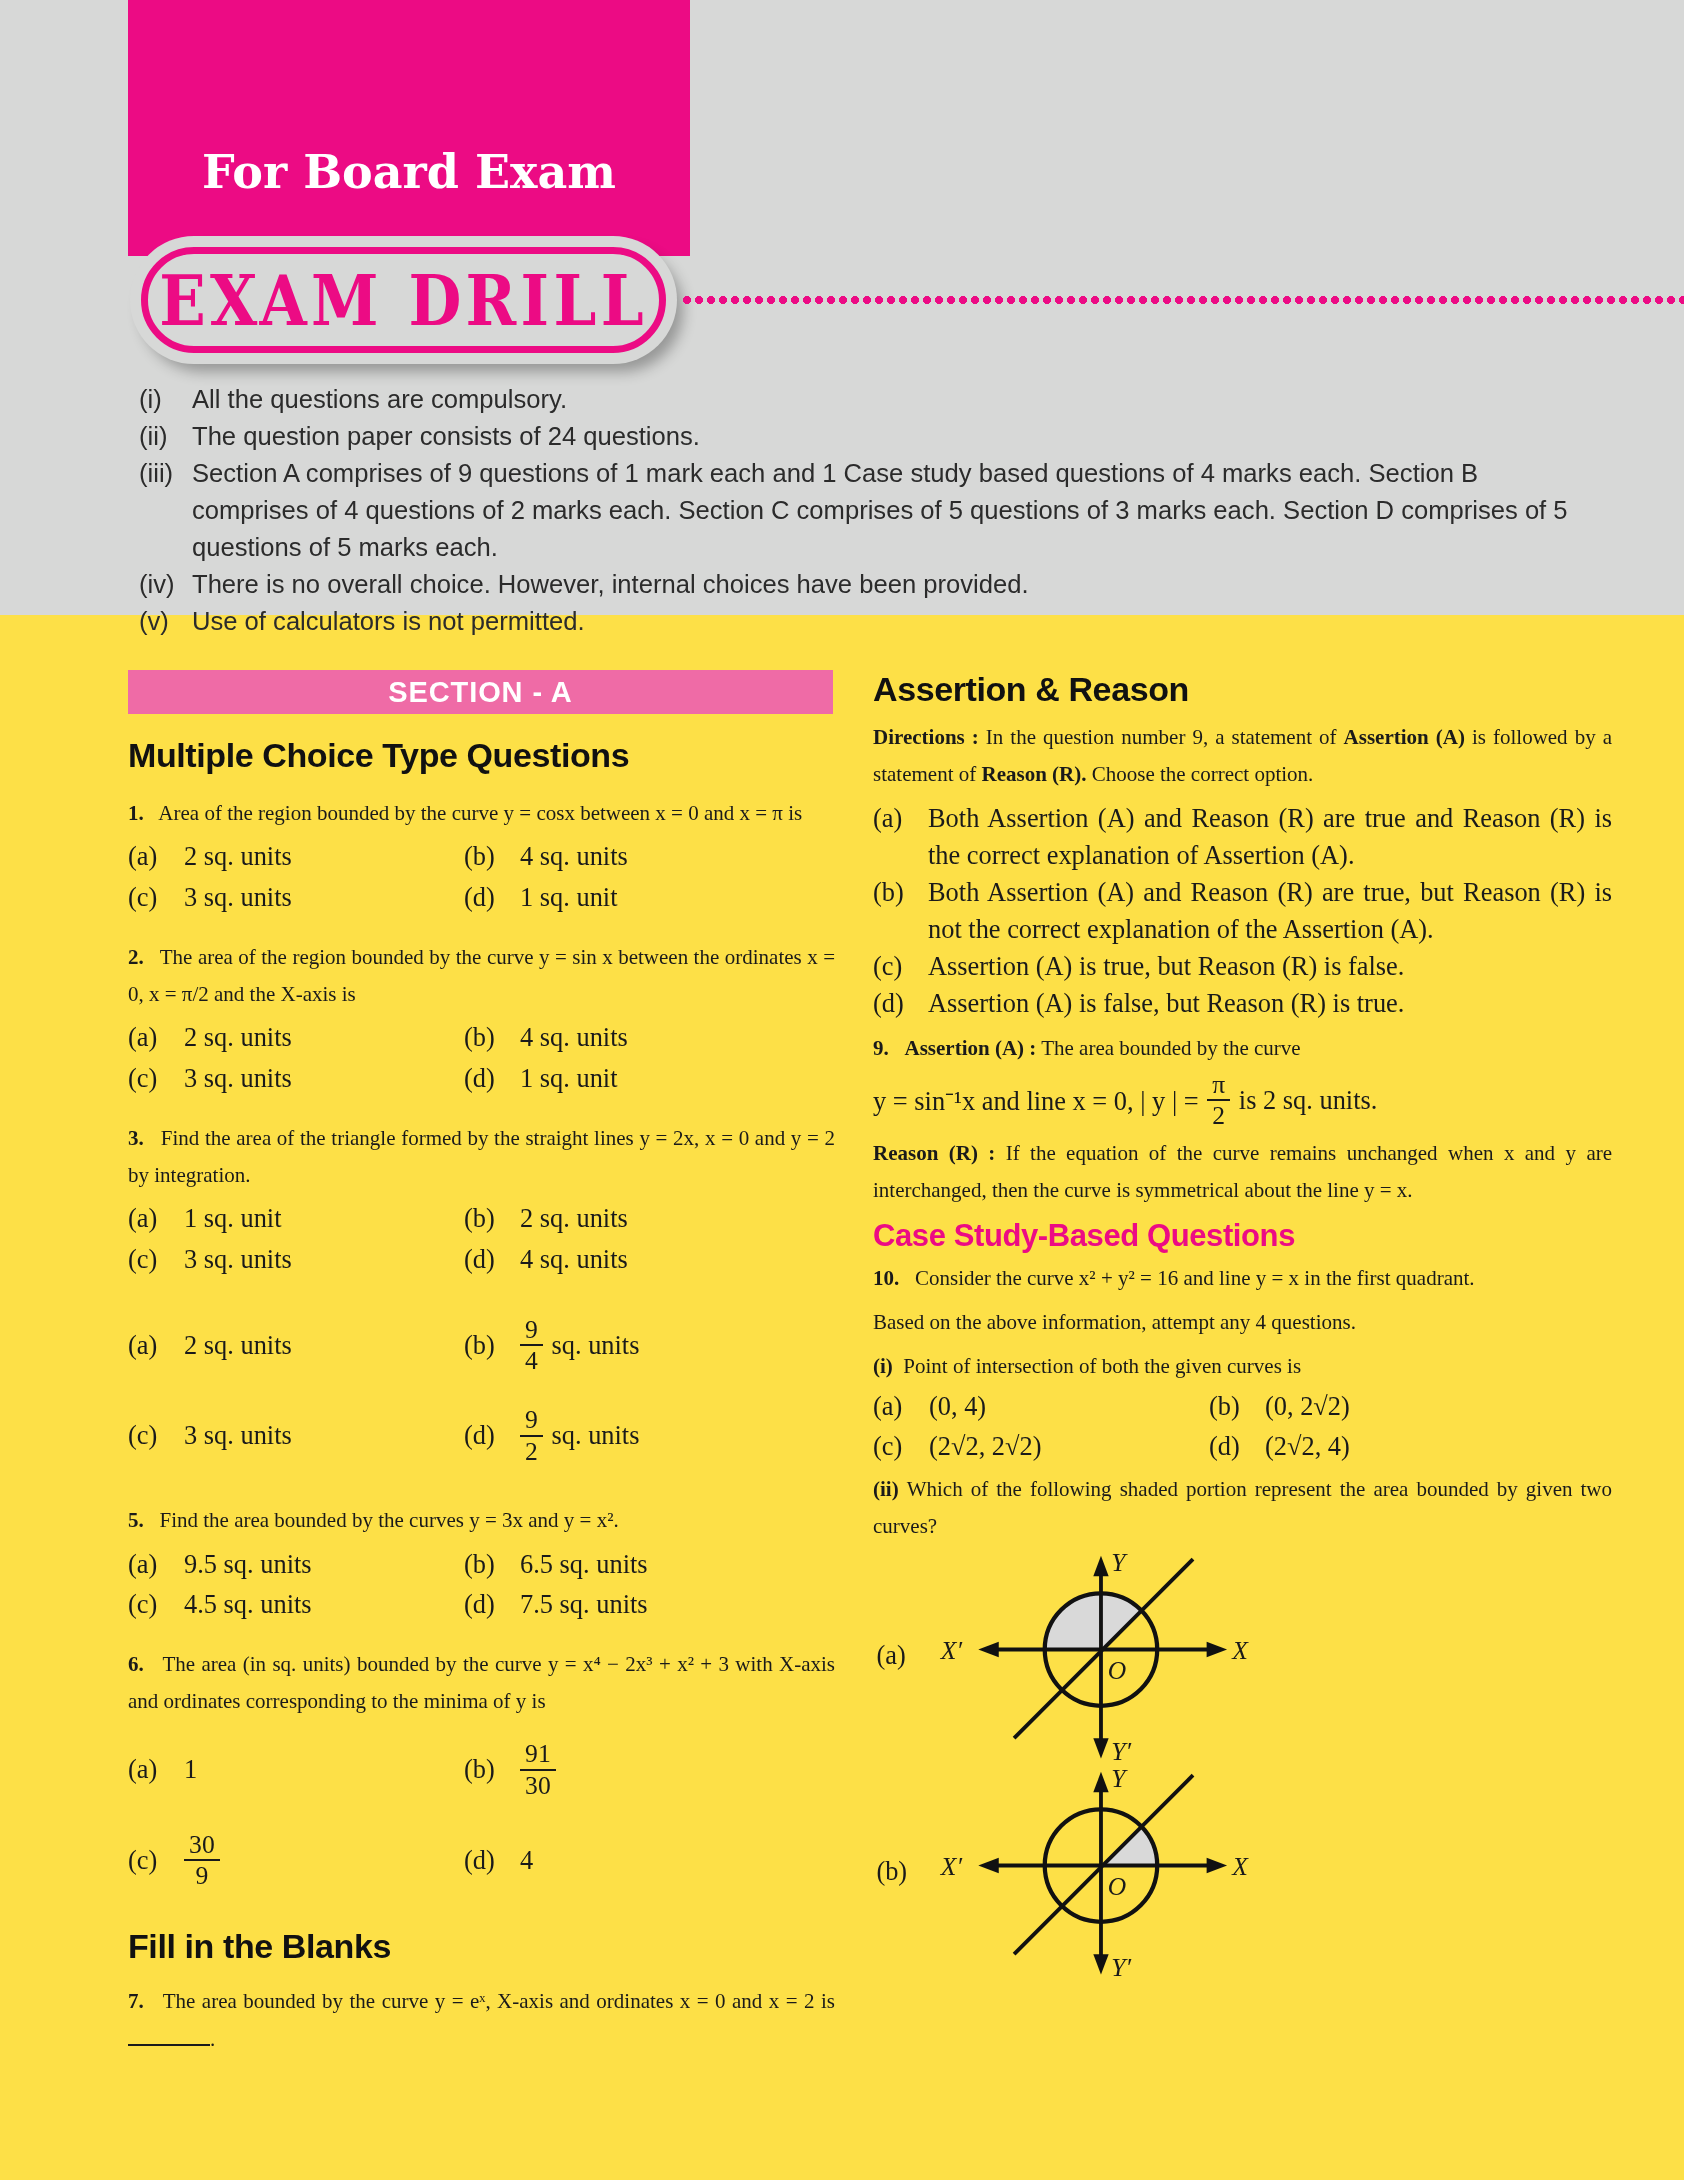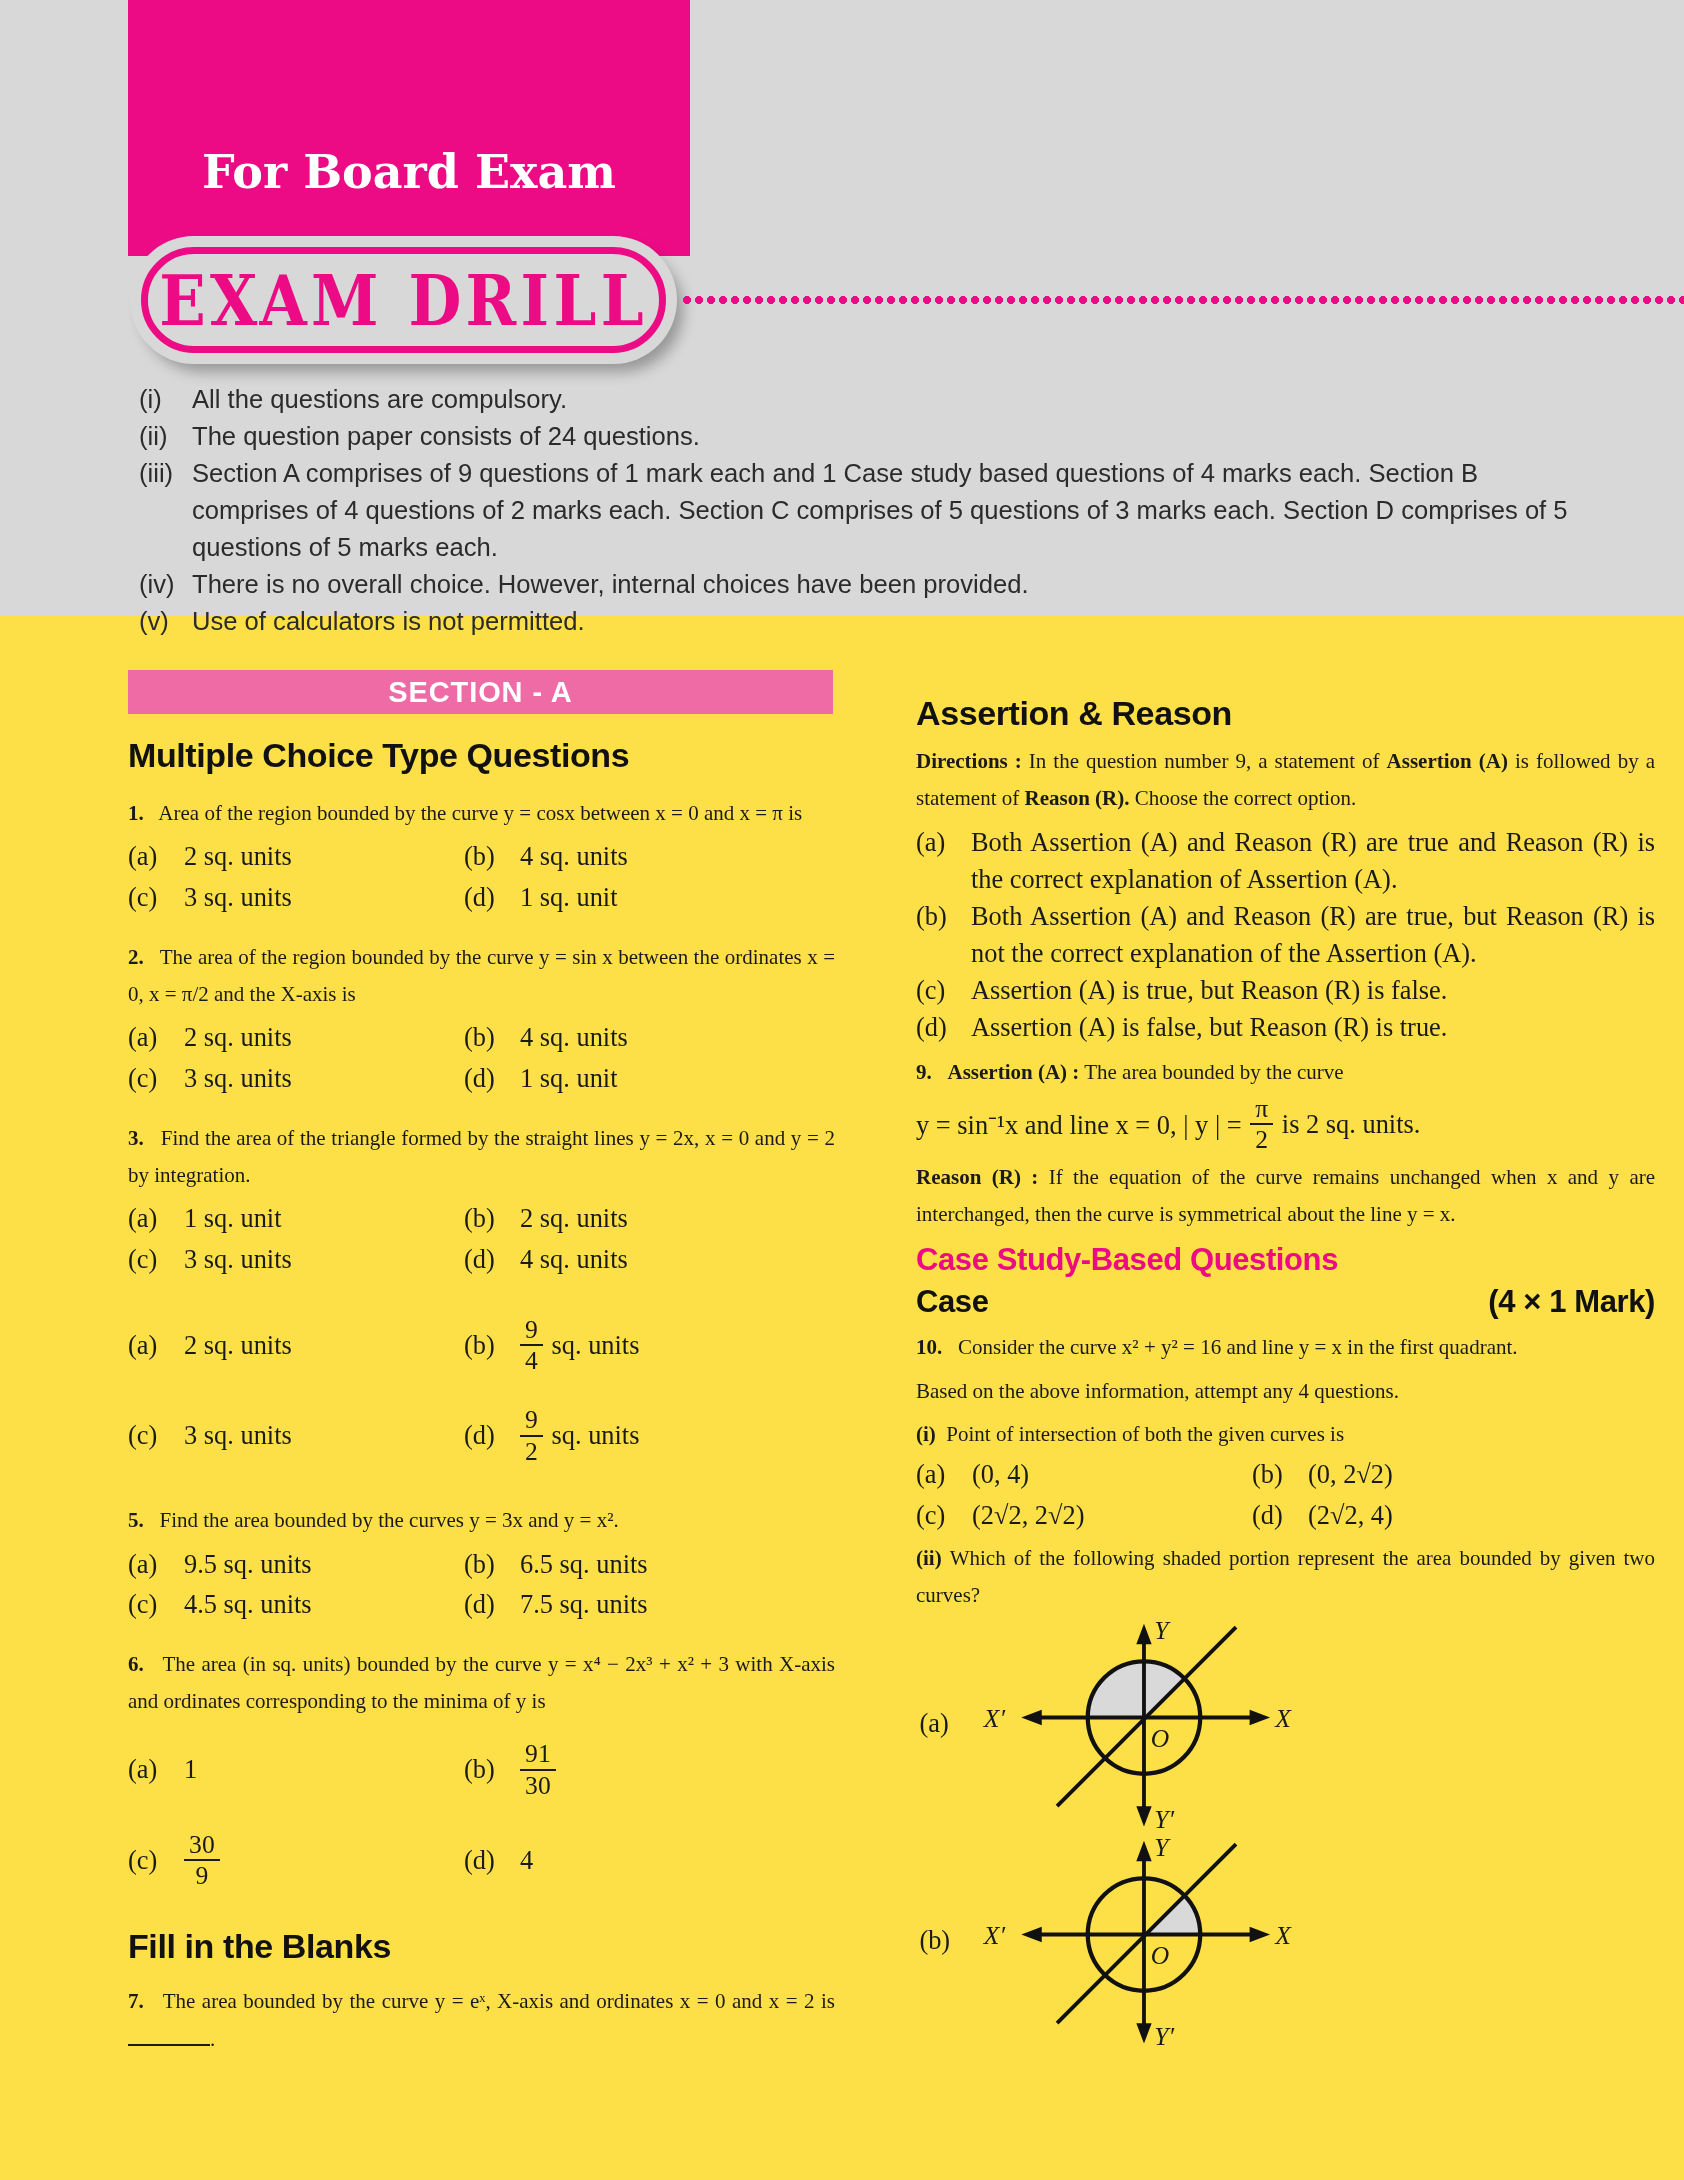--- a/index.html
+++ b/index.html
@@ -23,21 +23,21 @@
 
   
   .instructions { position:absolute; left:139px; top:381px; width:1465px;
     font-family:"Liberation Sans", sans-serif; font-size:25.6px; line-height:37px; color:#2b2b2b; }
   .inst-row { display:flex; }
   .inst-label { width:53px; flex:none; }
   .inst-text { width:1397px; }
 
   
   .col-left  { position:absolute; left:128px; top:670px; width:707px; }
-  .col-right { position:absolute; left:873px; top:694px; width:739px;margin-left:43px; }
+  .col-right { position:absolute; left:873px; top:670px; width:739px; }
 
   .section-bar { width:705px; height:44px; background:#ef6ba6; display:flex; align-items:center;
     justify-content:center; margin-bottom:22px; }
   .section-bar span { font-family:"Liberation Sans", sans-serif; font-weight:bold; font-size:29px;
     color:#ffffff; letter-spacing:0.9px; }
 
   .h-sans { font-family:"Liberation Sans", sans-serif; font-weight:bold; font-size:34px;
     color:#111111; letter-spacing:-0.4px; margin:0 0 20.4px 0; }
   .h-sans.small { font-size:31px; }
   .h-pink { color:#ec0b84; }
@@ -338,24 +338,20 @@
         <span>is 2 sq. units.</span>
       </p>
       <p class="q" style="margin-bottom:8.5px;">
         <b>Reason (R) :</b>
         <span>If the equation of the curve remains unchanged when x and y are interchanged, then the curve is symmetrical about the line y = x.</span>
       </p>
     </div>
 
     <h2 class="h-sans small h-pink" style="margin:3.4px 0 6.8px 0;">Case Study-Based Questions</h2>
 
-    <div class="case-row">
-      <span class="h-sans small">Case</span>
-      <span class="h-sans small">(4 × 1 Mark)</span>
-    </div>
 
     <p class="q" style="margin-bottom:6.8px;">
       <b>10.</b>&nbsp;&nbsp;
       <span>Consider the curve x² + y² = 16 and line y = x in the first quadrant.</span>
     </p>
     <p class="q" style="margin-bottom:6.8px;">Based on the above information, attempt any 4  questions.</p>
 
     <p class="q" style="margin-bottom:1.7px;">
       <b>(i)</b>&nbsp;&nbsp;<span>Point of intersection of both the given curves is</span>
     </p>

